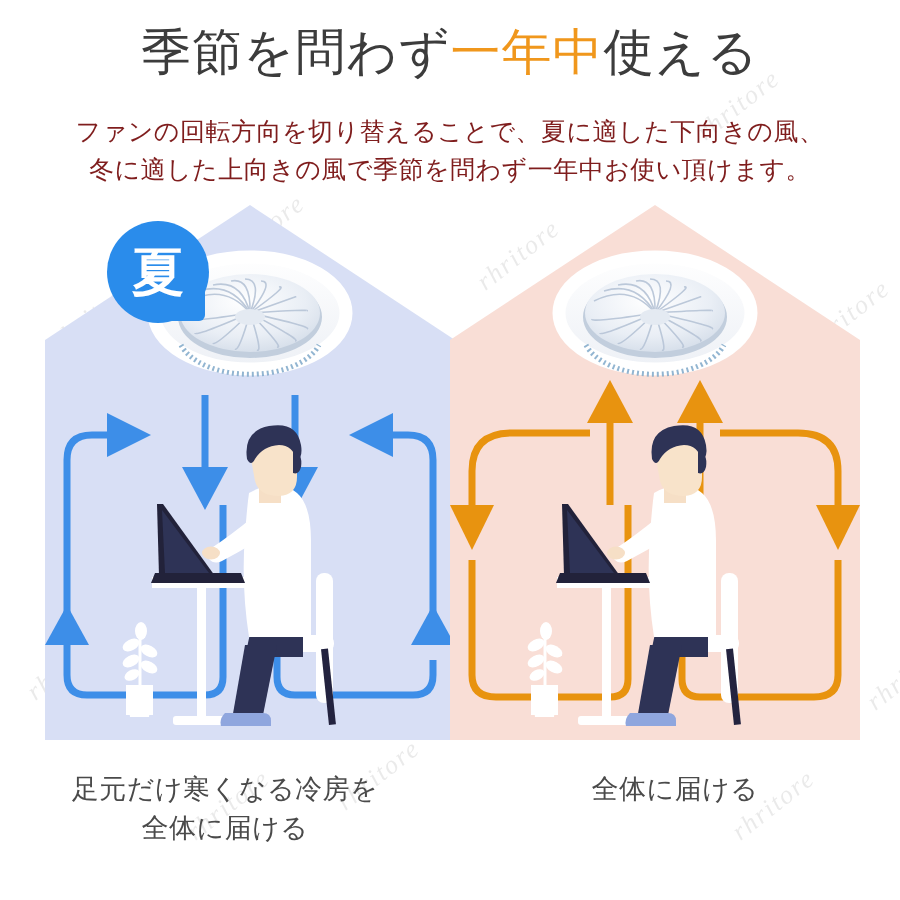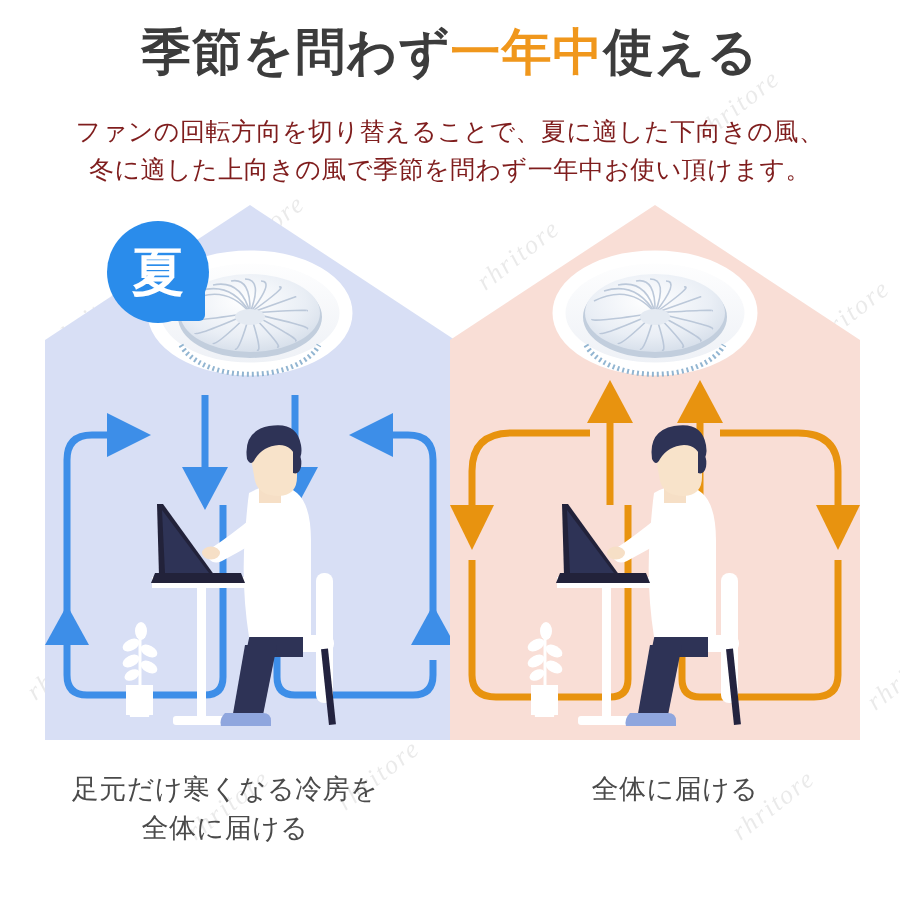--- a/index.html
+++ b/index.html
@@ -40,21 +40,21 @@
     top: 0; left: 0;
     width: 900px;
     z-index: 10;
     text-align: center;
   }
   #page-title {
     margin: 0;
     padding-top: 24px;
     font-size: 50px;
     line-height: 1.15;
-    font-weight: 700;
+    font-weight: 400;
     color: #3c3c3c;
     letter-spacing: 1px;
   }
   #page-title .hl {
     color: #f0971c;
   }
   #subtitle {
     margin: 16px;
     padding-top: 14px;
     font-size: 25px;

